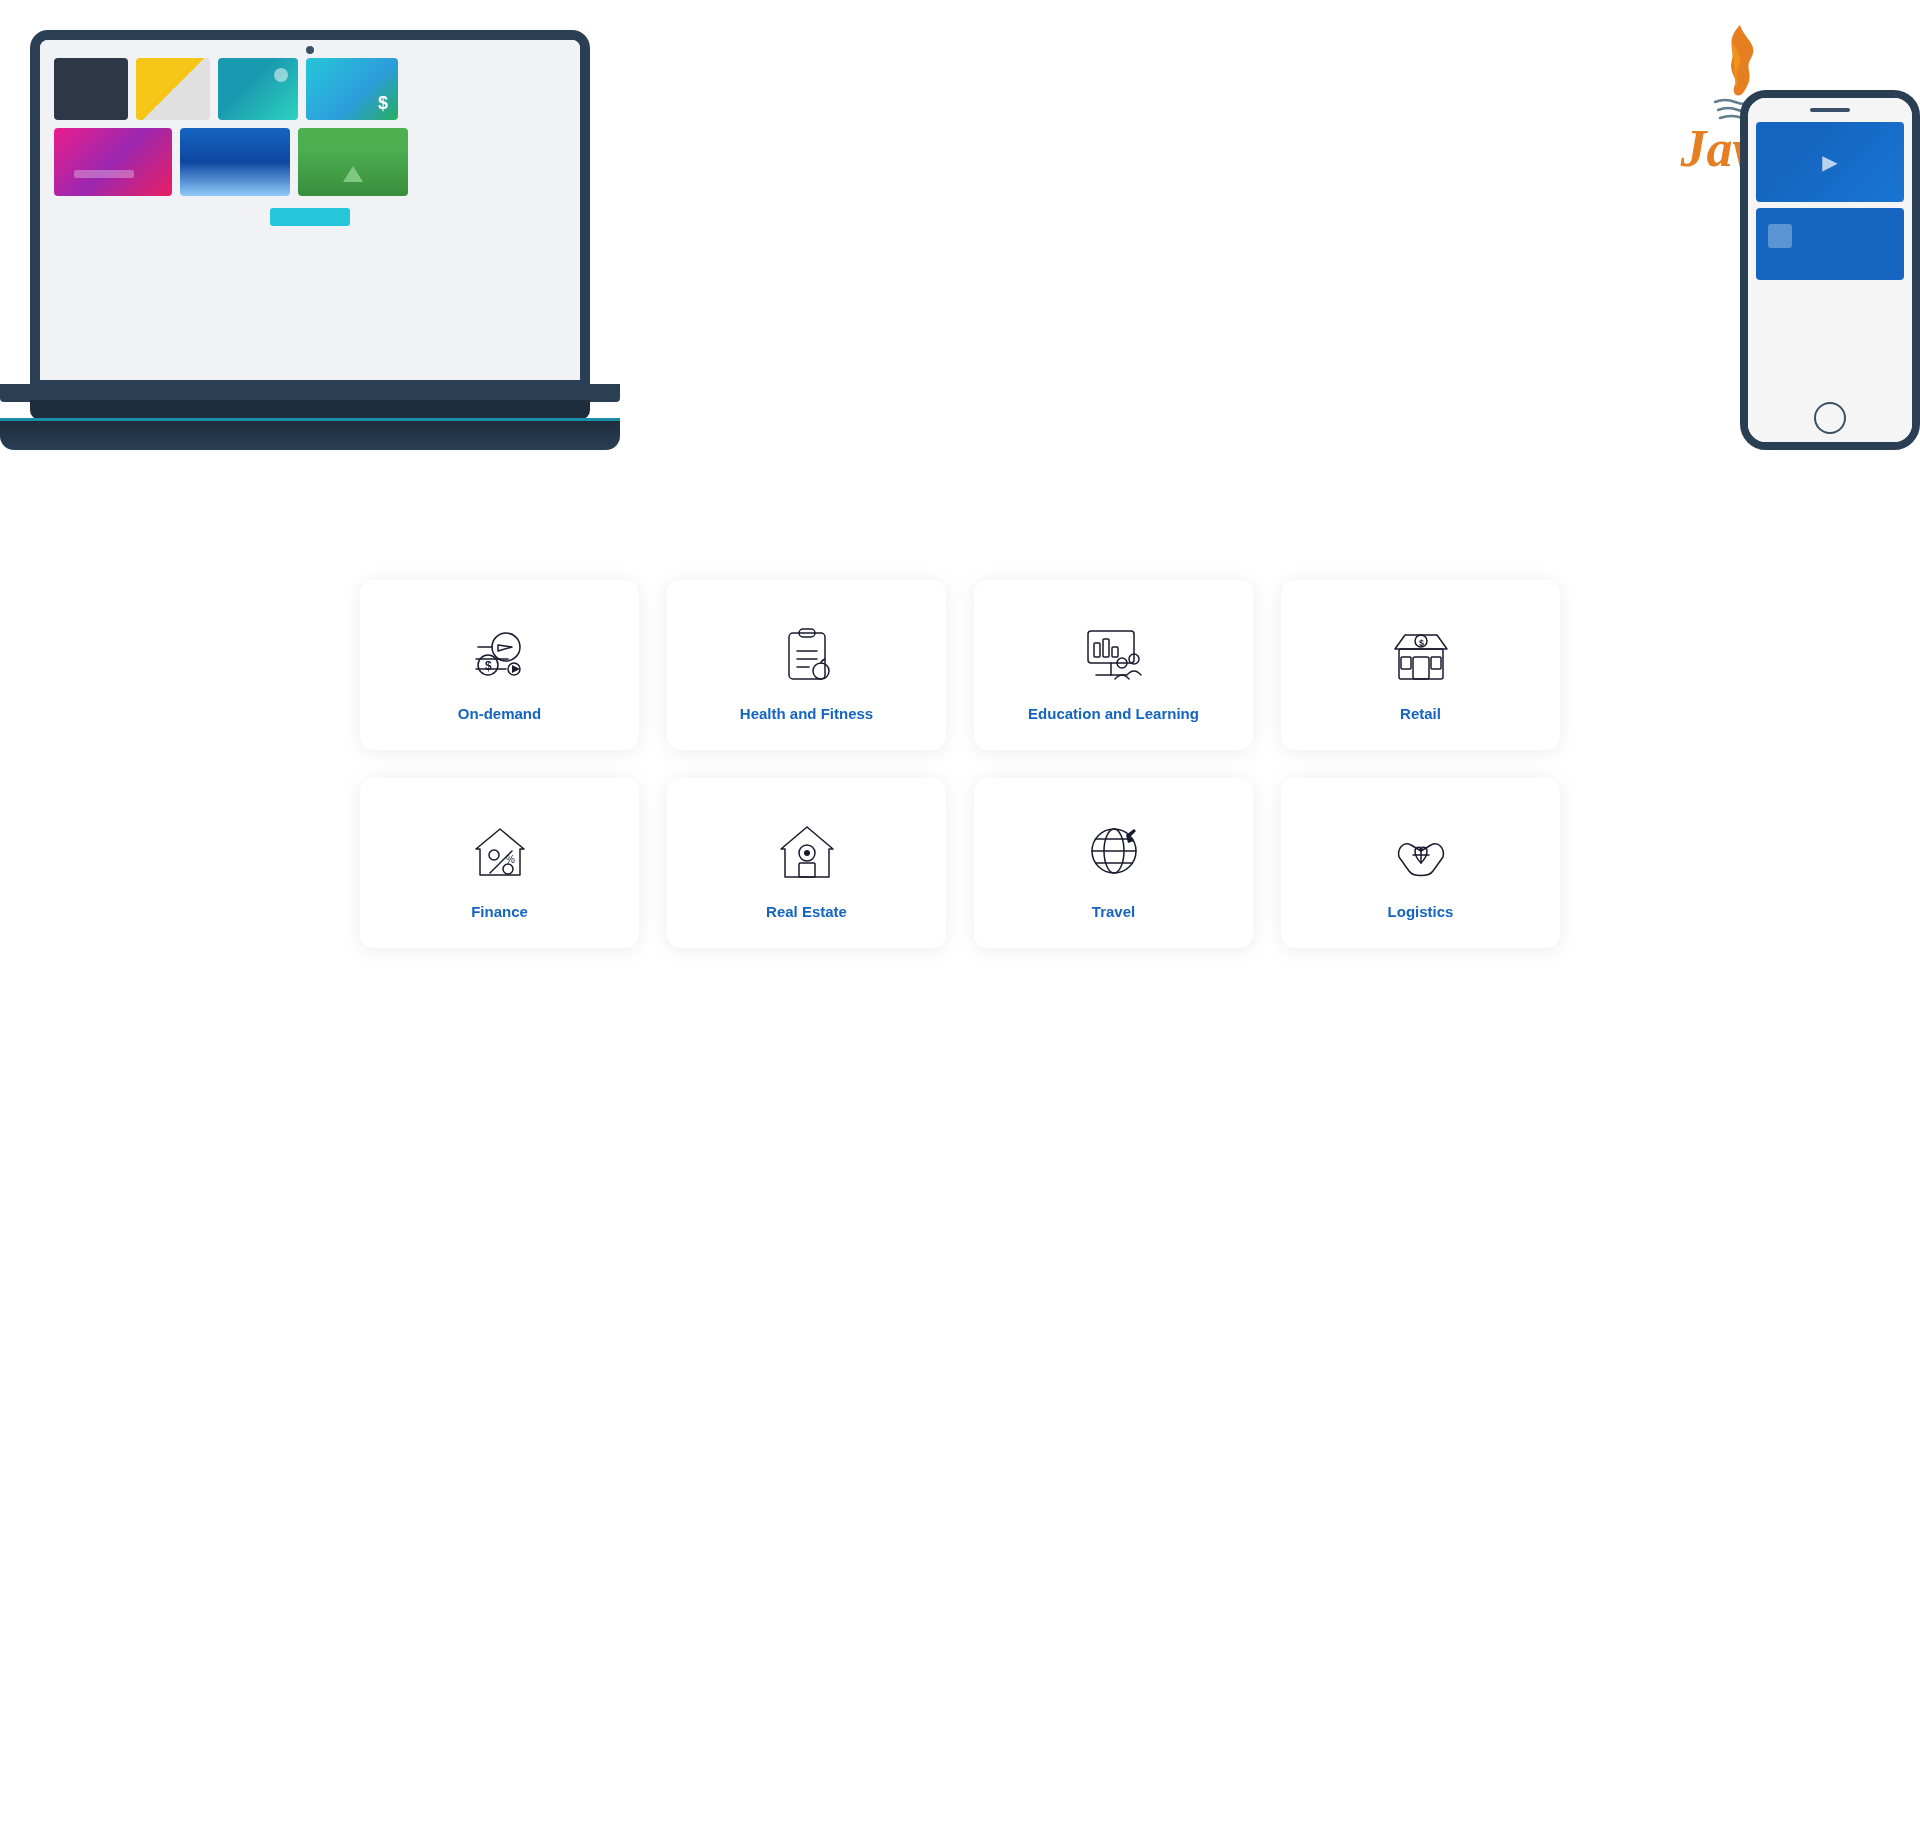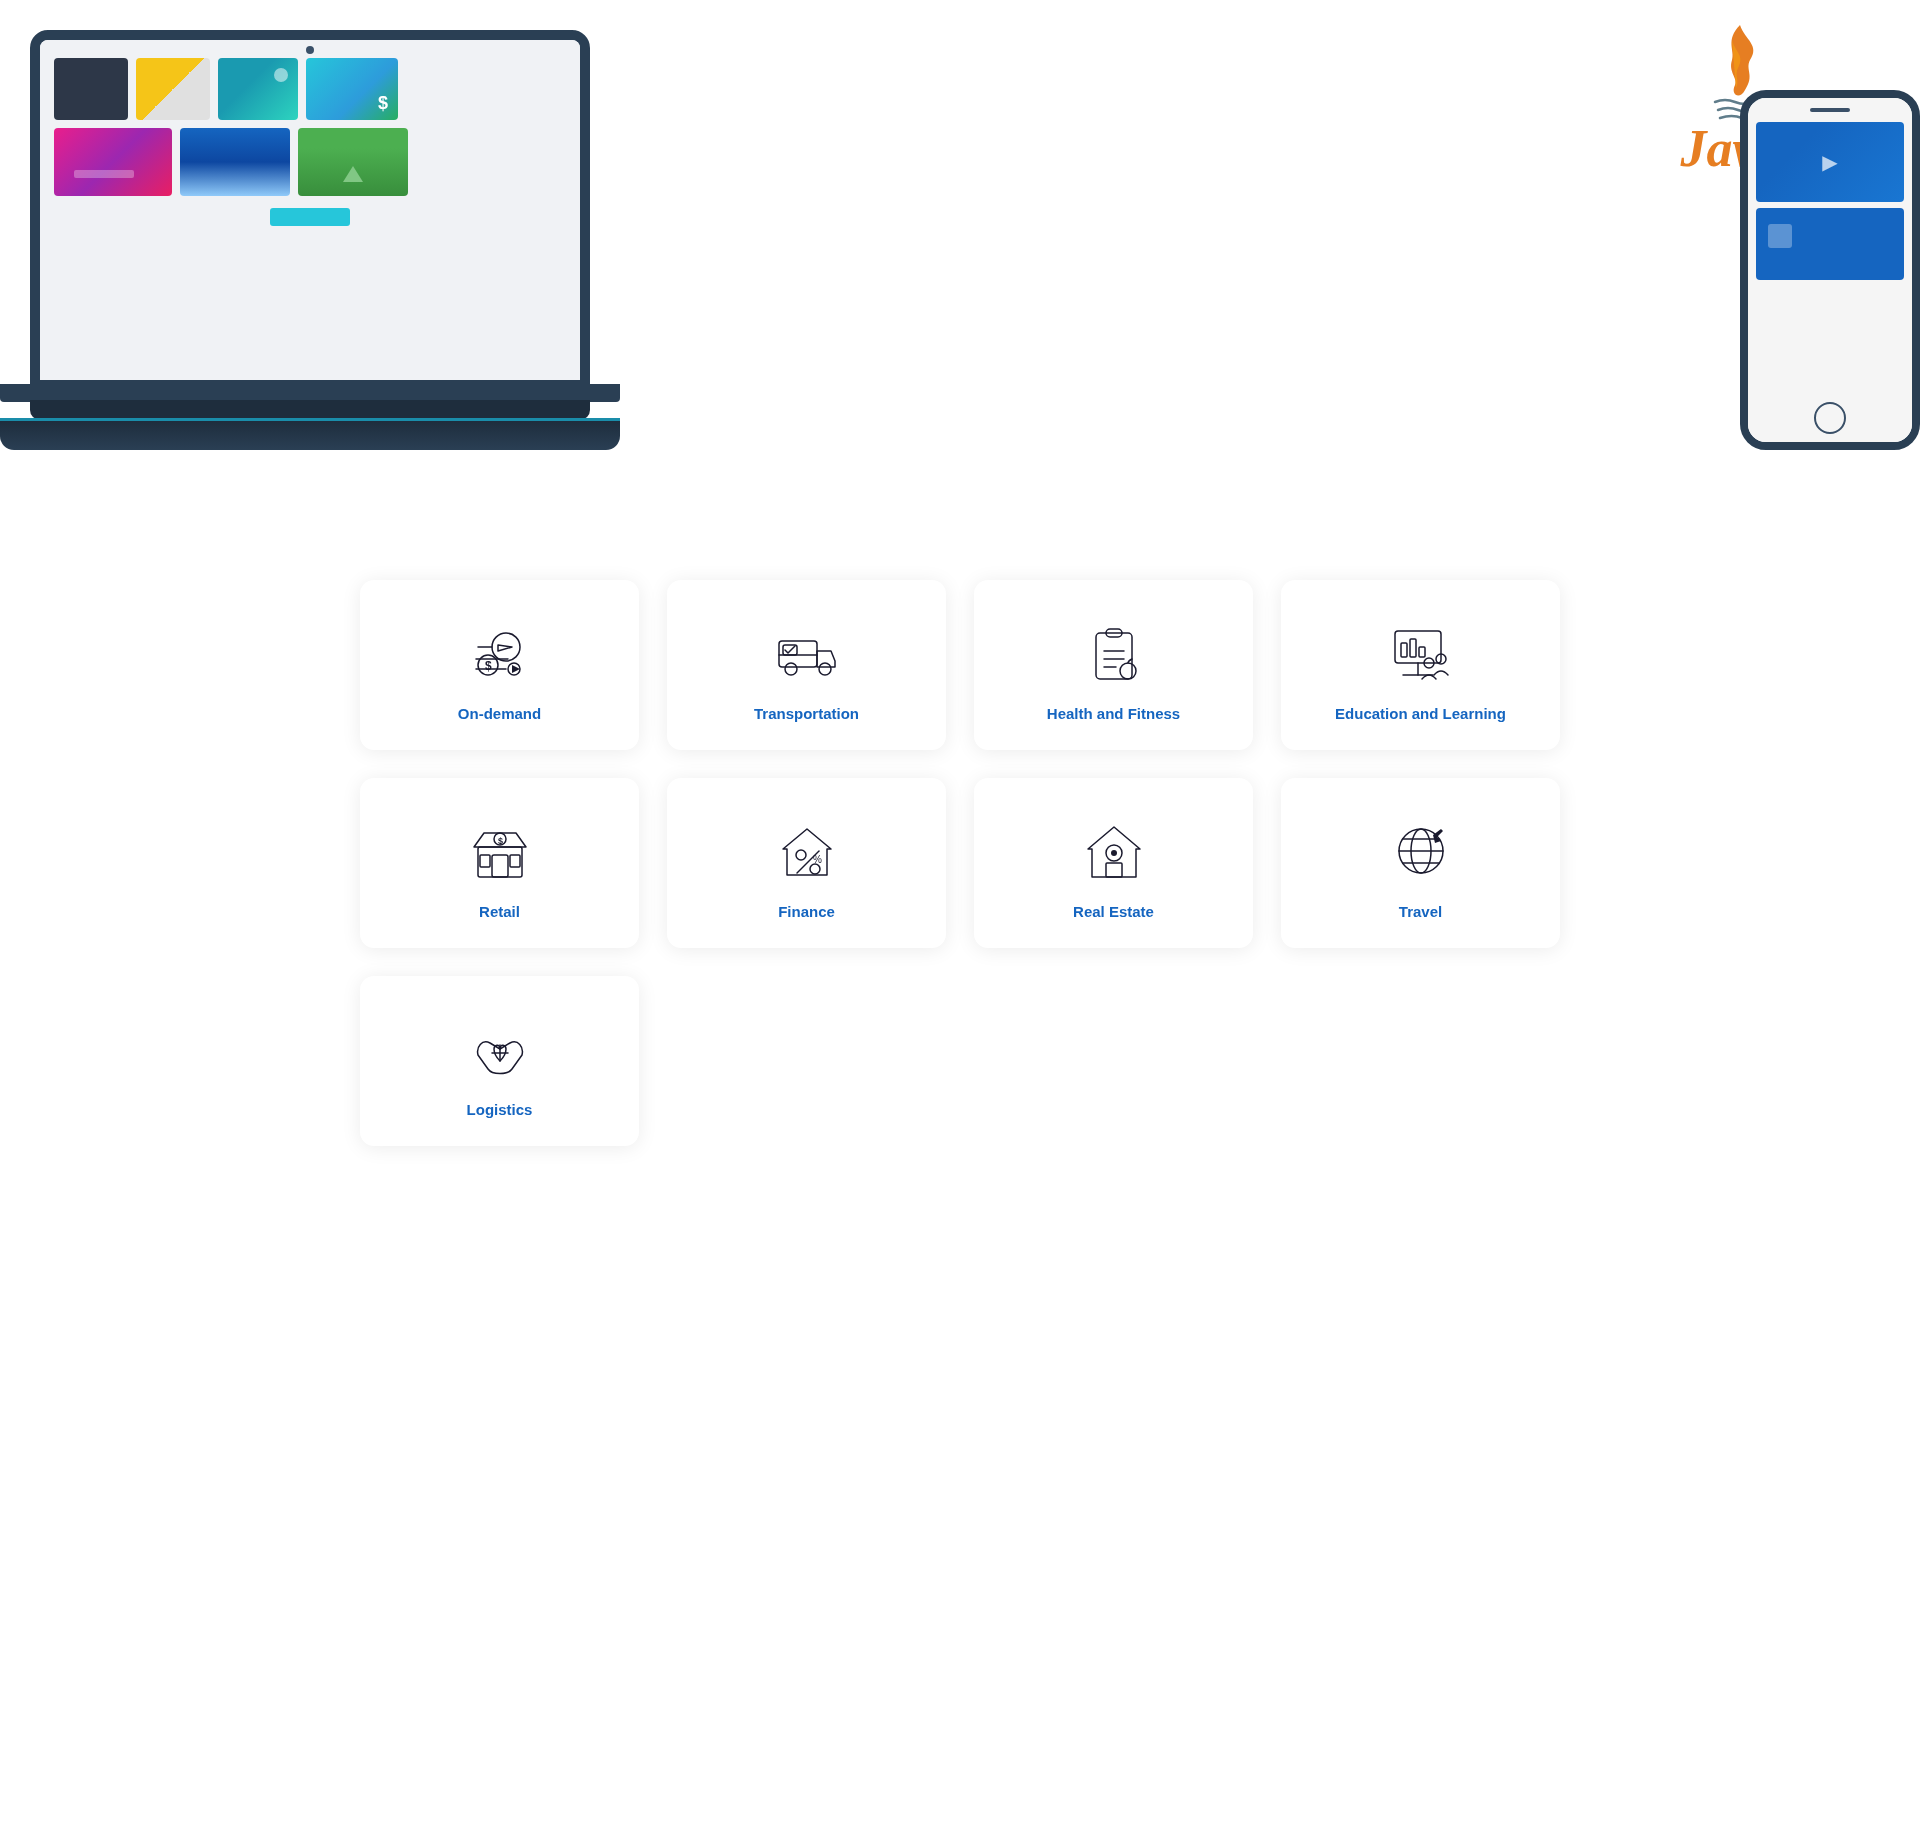--- a/index.html
+++ b/index.html
@@ -312,35 +312,20 @@
           <line x1="8" y1="38" x2="40" y2="38"></line>
           <line x1="8" y1="48" x2="38" y2="48"></line>
 
           <circle cx="20" cy="44" r="10"></circle>
           <text x="17" y="49" font-size="12" fill="#1a1a2e" stroke="none" font-weight="bold">$</text>
         </svg>
       </div>
       <span class="category-label">On-demand</span>
     </div>
 
-    <div class="category-card">
-      <div class="category-icon">
-        <svg viewBox="0 0 64 64">
-          <rect x="4" y="20" width="38" height="26" rx="3"></rect>
-          <path d="M42 30 L56 30 L60 40 L60 46 L42 46 Z"></path>
-          <circle cx="16" cy="48" r="6"></circle>
-          <circle cx="50" cy="48" r="6"></circle>
-          <line x1="4" y1="34" x2="42" y2="34"></line>
-
-          <rect x="8" y="24" width="14" height="10" rx="2"></rect>
-          <polyline points="10,29 13,32 20,25"></polyline>
-        </svg>
-      </div>
-      <span class="category-label">Transportation</span>
-    </div>
 
     <div class="category-card">
       <div class="category-icon">
         <svg viewBox="0 0 64 64">
           <rect x="14" y="12" width="36" height="46" rx="4"></rect>
           <rect x="24" y="8" width="16" height="8" rx="4"></rect>
           <line x1="22" y1="30" x2="42" y2="30"></line>
           <line x1="22" y1="38" x2="42" y2="38"></line>
           <line x1="22" y1="46" x2="34" y2="46"></line>
 

